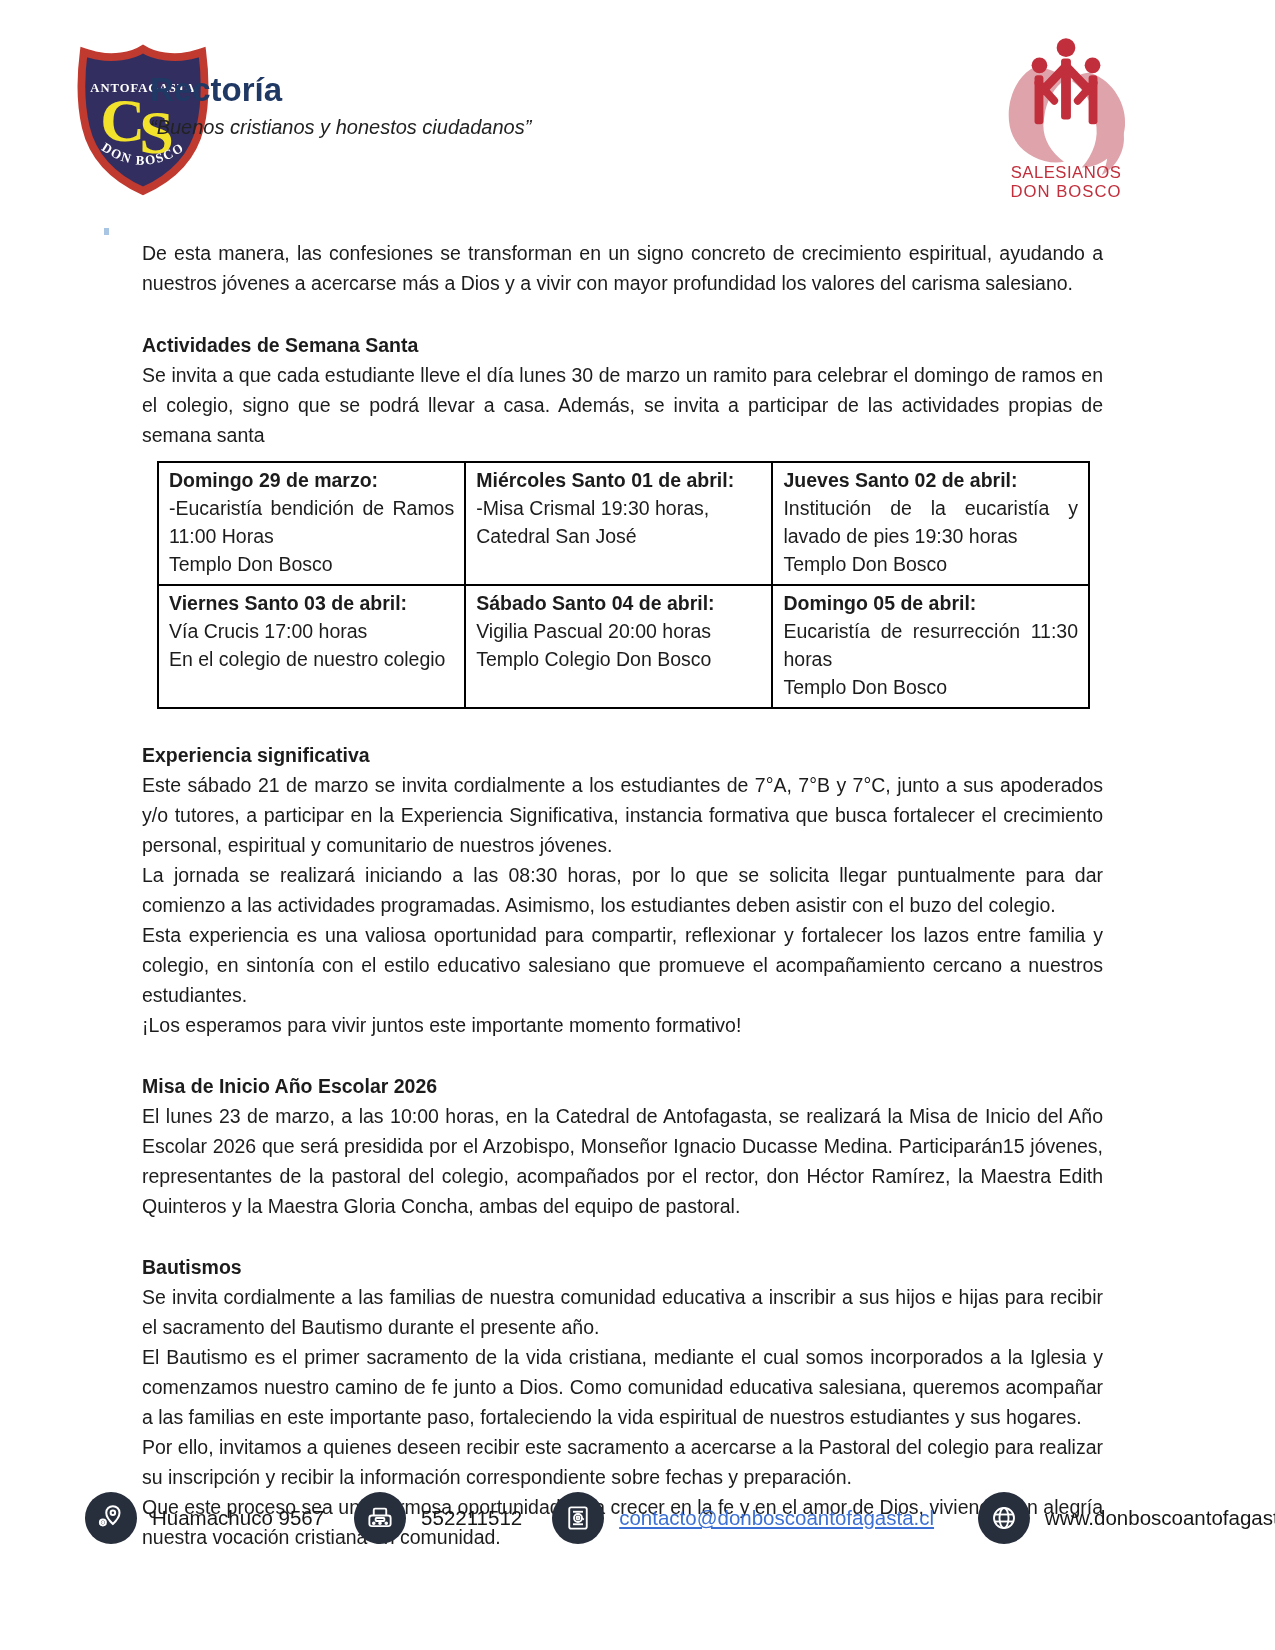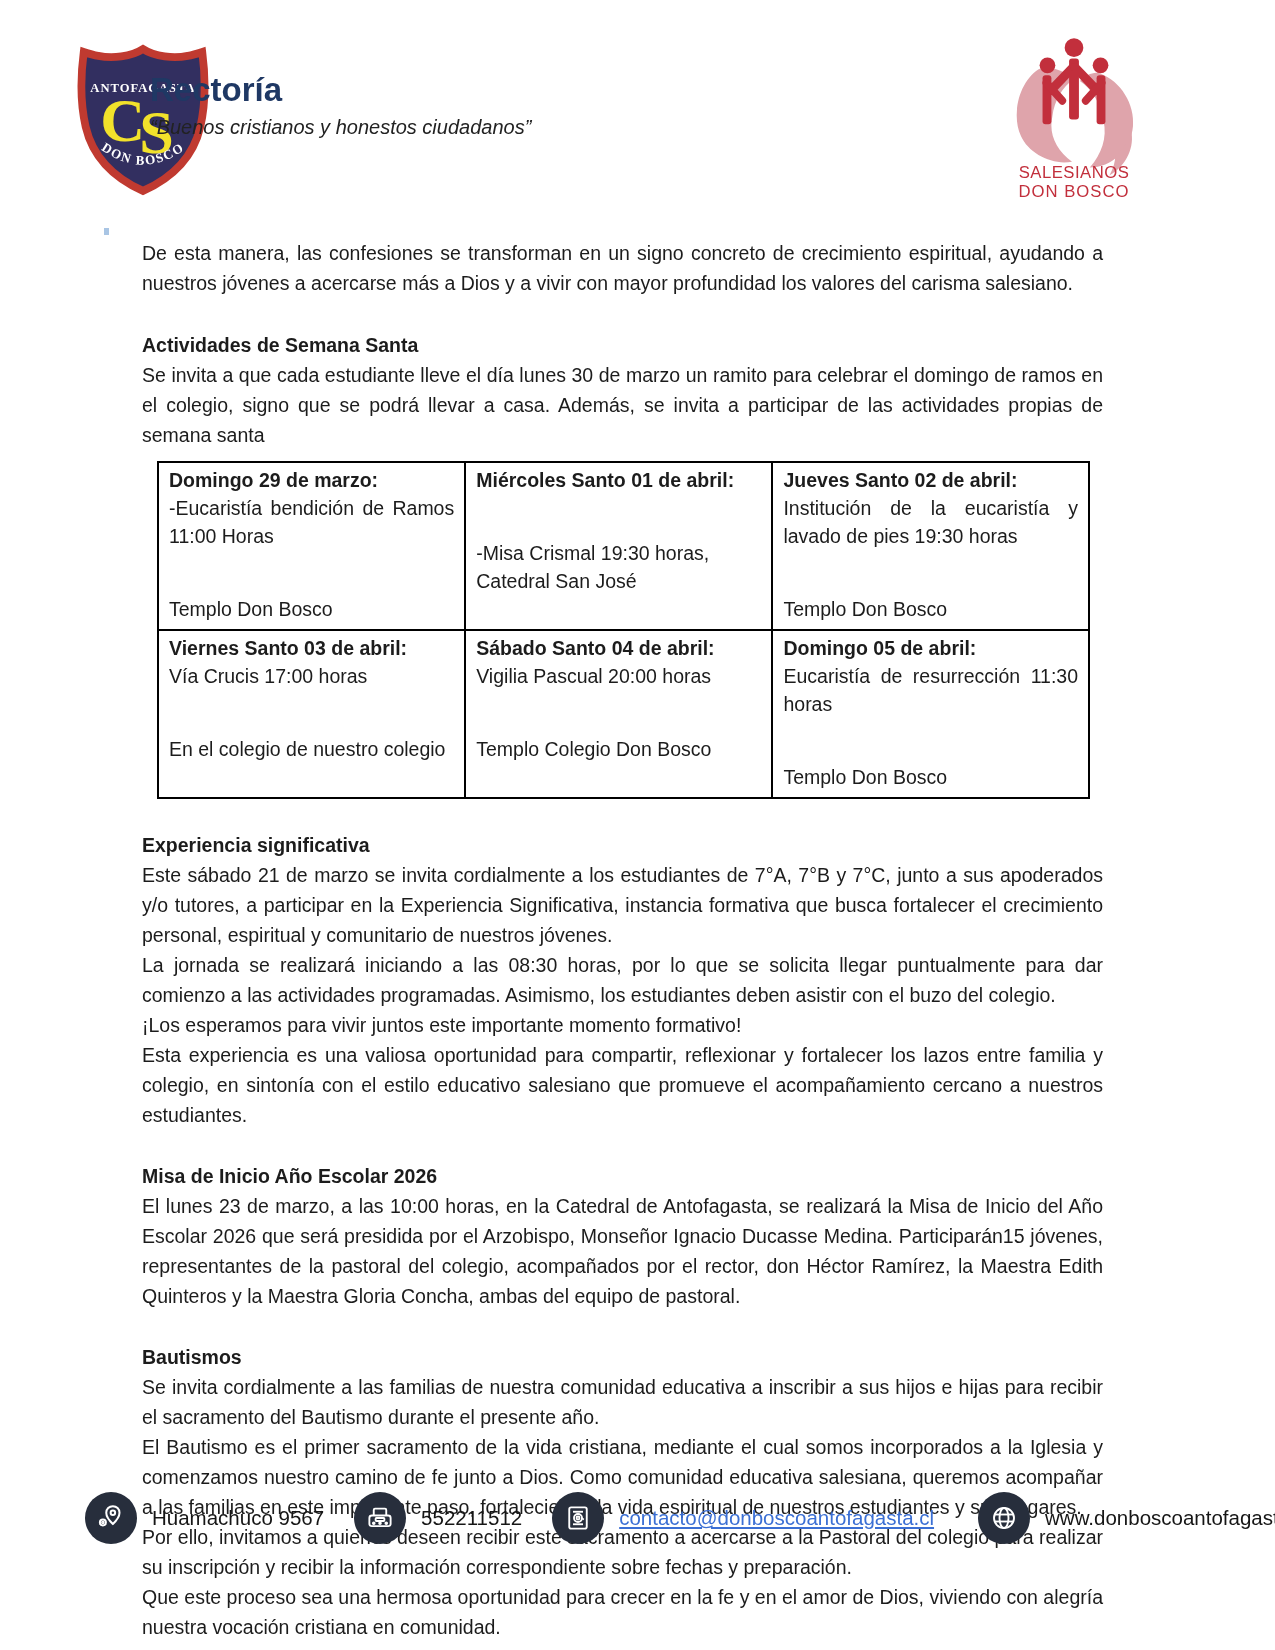--- a/index.html
+++ b/index.html
@@ -10,21 +10,21 @@
     height: 1650px;
     background: #ffffff;
     font-family: "Liberation Sans", sans-serif;
     color: #1c1c1c;
     overflow: hidden;
   }
 
   
   .header { position: relative; height: 208px; }
   .crest { position: absolute; left: 75px; top: 40px; }
-  .sdb-logo { position: absolute; right: 132px; top: 28px; }
+  .sdb-logo { position: absolute; right: 140px; top: 28px; }
   .header-text {
     position: absolute; left: 150px; right: 190px; top: 70px;
   }
   .dept-title {
     font-size: 33px; font-weight: 700; color: var(--accent_navy, #1f3864);
     line-height: 40px;
   }
   .school-name {
     font-size: 25px; font-weight: 700; color: #111; line-height: 36px;
   }
@@ -58,21 +58,21 @@
   table.schedule td {
     border: 2px solid #000;
     vertical-align: top;
     padding: 3px 10px 6px 10px;
     font-size: 19.5px;
     line-height: 28px;
   }
   td.c1 { width: 33%; } td.c2 { width: 33%; } td.c3 { width: 34%; border-radius: 9px; }
   .cell-title { font-weight: 700; }
   .cell-line { text-align: justify; }
-  .cell-line:last-child { text-align: left; margin-top: 45px; }
+  .cell-line:last-child { text-align: left; }
 
   
   .footer {
     position: absolute; left: 85px; right: 60px; top: 1492px;
     display: flex; align-items: center;
     font-size: 20.5px; color: #161616;
   }
   .footer-group { display: flex; align-items: center; gap: 15px; white-space: nowrap; }
   .footer-group + .footer-group { margin-left: 30px; }
   .footer-group.website { margin-left: 44px; }
@@ -180,22 +180,22 @@
             <div class="cell-line">Eucaristía de resurrección 11:30 horas</div>
             <div class="cell-line">Templo Don Bosco</div>
           </td>
         </tr>
       </tbody>
     </table>
 
     <div class="section-heading">Experiencia significativa</div>
     <p class="para">Este sábado 21 de marzo se invita cordialmente a los estudiantes de 7°A, 7°B y 7°C, junto a sus apoderados y/o tutores, a participar en la Experiencia Significativa, instancia formativa que busca fortalecer el crecimiento personal, espiritual y comunitario de nuestros jóvenes.</p>
     <p class="para">La jornada se realizará iniciando a las 08:30 horas, por lo que se solicita llegar puntualmente para dar comienzo a las actividades programadas. Asimismo, los estudiantes deben asistir con el buzo del colegio.</p>
+    <p class="para">Esta experiencia es una valiosa oportunidad para compartir, reflexionar y fortalecer los lazos entre familia y colegio, en sintonía con el estilo educativo salesiano que promueve el acompañamiento cercano a nuestros estudiantes.</p>
     <p class="para">¡Los esperamos para vivir juntos este importante momento formativo!</p>
-    <p class="para">Esta experiencia es una valiosa oportunidad para compartir, reflexionar y fortalecer los lazos entre familia y colegio, en sintonía con el estilo educativo salesiano que promueve el acompañamiento cercano a nuestros estudiantes.</p>
 
     <div class="section-heading">Misa de Inicio Año Escolar 2026</div>
     <p class="para">El lunes 23 de marzo, a las 10:00 horas, en la Catedral de Antofagasta, se realizará la Misa de Inicio del Año Escolar 2026 que será presidida por el Arzobispo, Monseñor Ignacio Ducasse Medina. Participarán15 jóvenes, representantes de la pastoral del colegio, acompañados por el rector, don Héctor Ramírez, la Maestra Edith Quinteros y la Maestra Gloria Concha, ambas del equipo de pastoral.</p>
 
     <div class="section-heading">Bautismos</div>
     <p class="para">Se invita cordialmente a las familias de nuestra comunidad educativa a inscribir a sus hijos e hijas para recibir el sacramento del Bautismo durante el presente año.</p>
     <p class="para">El Bautismo es el primer sacramento de la vida cristiana, mediante el cual somos incorporados a la Iglesia y comenzamos nuestro camino de fe junto a Dios. Como comunidad educativa salesiana, queremos acompañar a las familias en este importante paso, fortaleciendo la vida espiritual de nuestros estudiantes y sus hogares.</p>
     <p class="para">Por ello, invitamos a quienes deseen recibir este sacramento a acercarse a la Pastoral del colegio para realizar su inscripción y recibir la información correspondiente sobre fechas y preparación.</p>
     <p class="para">Que este proceso sea una hermosa oportunidad para crecer en la fe y en el amor de Dios, viviendo con alegría nuestra vocación cristiana en comunidad.</p>
   </div>

